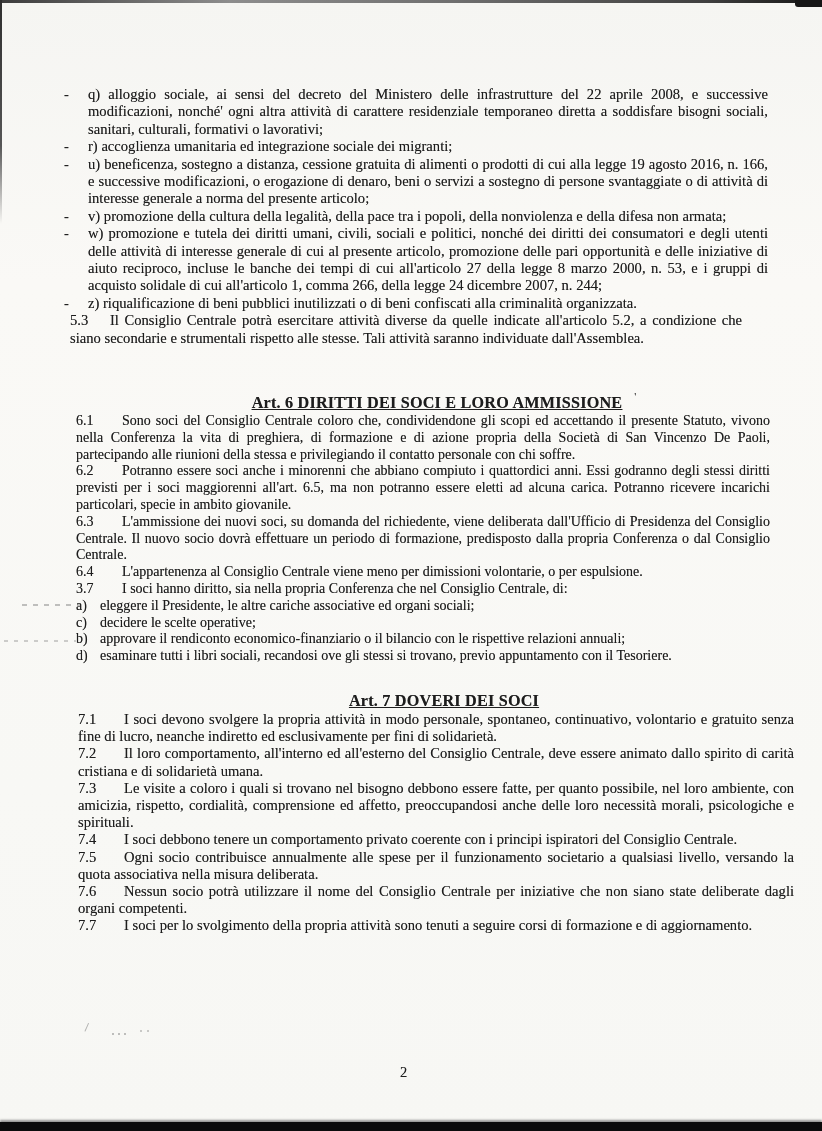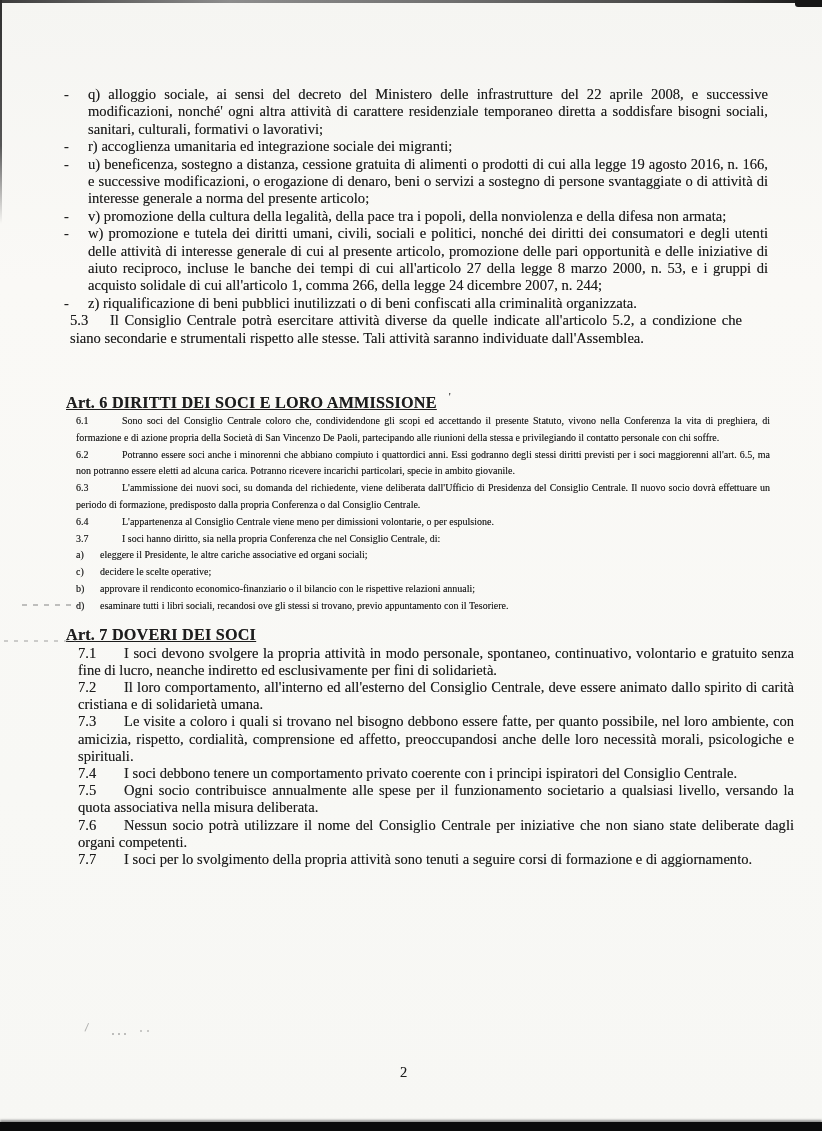--- a/index.html
+++ b/index.html
@@ -30,28 +30,28 @@
     background:repeating-linear-gradient(90deg,rgba(80,80,80,0.28) 0 2px,transparent 2px 7px);}
 
   
   .zone1{font-size:14.6px;line-height:17.4px;}
   .list{margin:86px 54px 0 88px;}
   .list-item{position:relative;text-align:justify;}
   .list-item .dash{position:absolute;left:-24px;top:0;}
   .p53{margin:0 80px 0 70px;text-align:justify;}
   .num{display:inline-block;width:46px;}
   .p53 .num{width:40px;}
-  .art-heading-row{margin:40px 0 0 66px;line-height:19px;white-space:nowrap;}
+  .art-heading-row{margin:40px 0 0 66px;line-height:19px;white-space:nowrap;text-align:center;}
   .art-heading{font-weight:bold;font-size:16.2px;text-decoration:underline;letter-spacing:0.2px;}
   .stray-mark{font-size:11px;color:#3a3a3a;vertical-align:8px;margin-left:12px;}
-  .sec6{font-size:10px;}
+  .sec6{font-size:14px;}
   .sec6 p{margin:0 52px 0 76px;text-align:justify;line-height:16.8px;}
   .sec6 p.li2{margin-right:50px;}
   .letter2{display:inline-block;width:24px;}
-  .h7{margin-top:10px;}
+  .h7{margin-top:26px;}
   .sec7{font-size:14.6px;}
   .sec7 p{margin:0 28px 0 78px;text-align:justify;line-height:17.2px;}
   .page-number{position:absolute;left:400px;top:1064px;font-size:14.5px;}
 </style>
 </head>
 <body>
 
 <div class="page">
 
   <div class="edge-top"></div>

